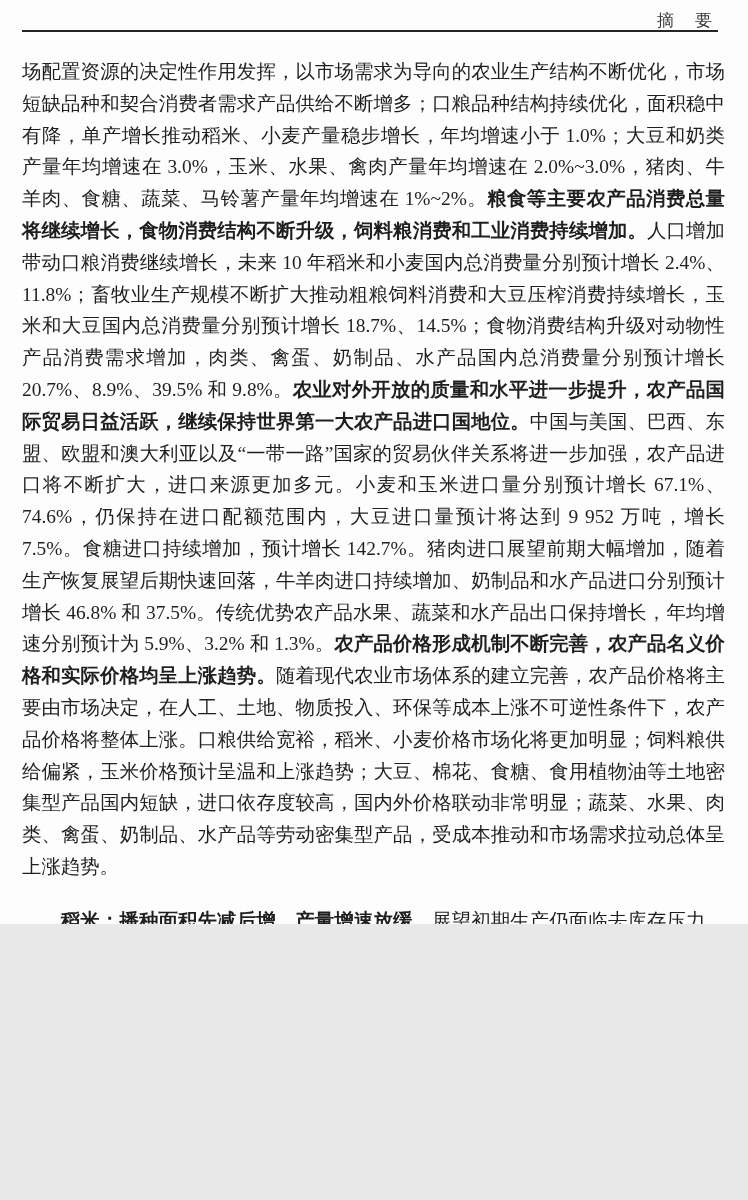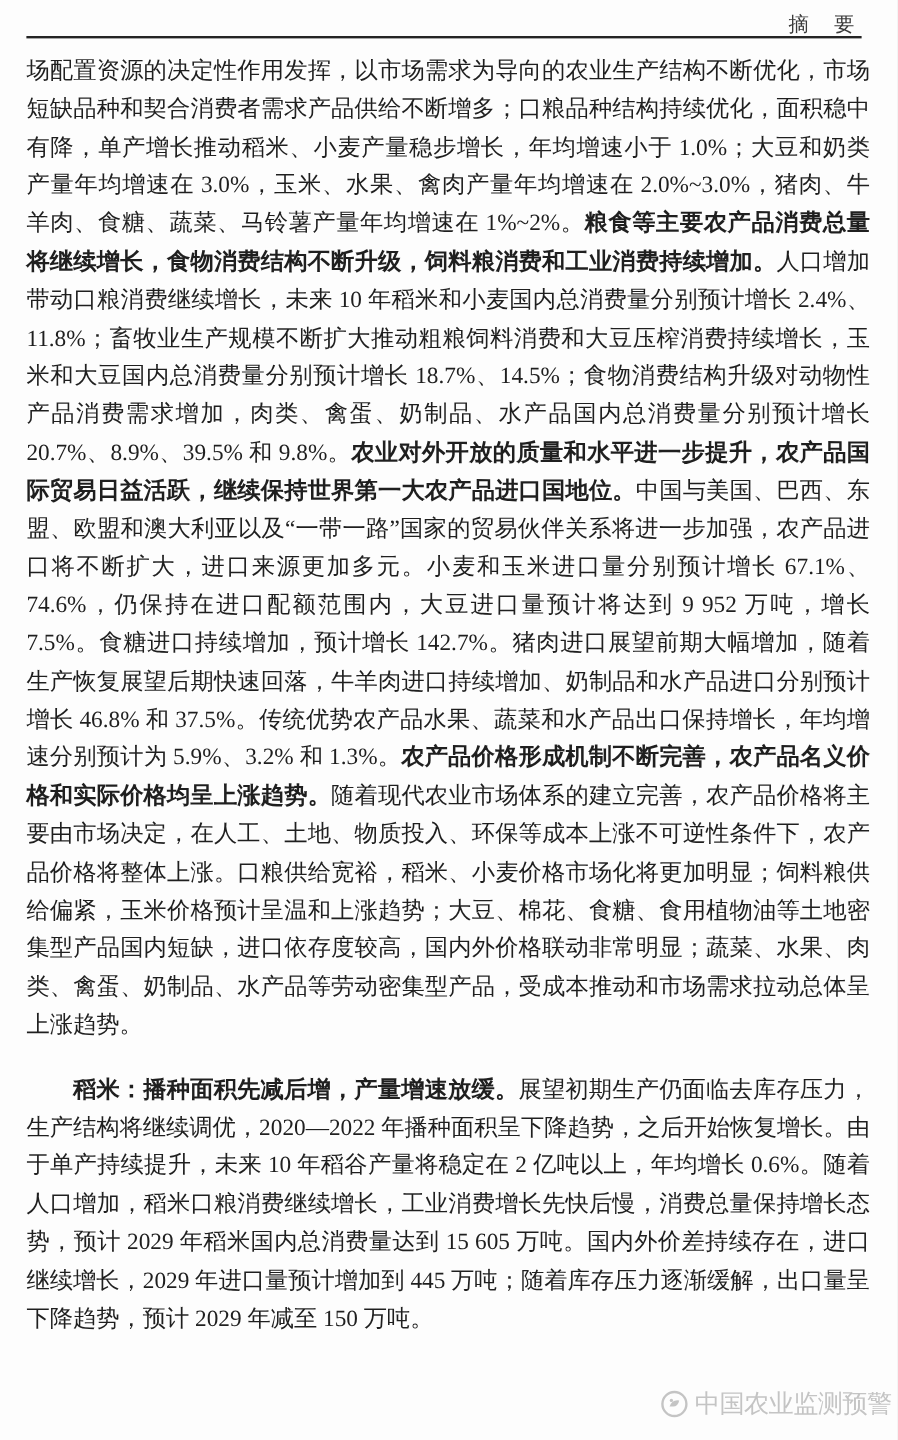--- a/index.html
+++ b/index.html
@@ -3,21 +3,21 @@
 <meta charset="utf-8">
 <style>
   html, body { margin: 0; padding: 0; }
   body {
     font-family: "Liberation Serif", "DejaVu Serif", serif;
     background: #e8e8e8;
   }
   .page {
     position: relative;
     width: 748px;
-    height: 1200px;
+    height: 924px;
     margin: 0 auto;
     background: #fdfdfd;
     overflow: hidden;
     color: #1f1f1f;
   }
   .page-header {
     position: absolute;
     top: 9px;
     right: 34px;
     font-size: 17px;
@@ -28,21 +28,21 @@
   .header-rule {
     position: absolute;
     top: 30px;
     left: 22px;
     width: 696px;
     height: 2px;
     background: #242424;
   }
   .doc-body {
     position: absolute;
-    top: 44px;
+    top: 56px;
     left: 22px;
     width: 703px;
     font-size: 19.4px;
     line-height: 31.8px;
     text-align: justify;
     text-justify: inter-ideograph;
     color: #1f1f1f;
   }
   .doc-body p {
     margin: 0;

